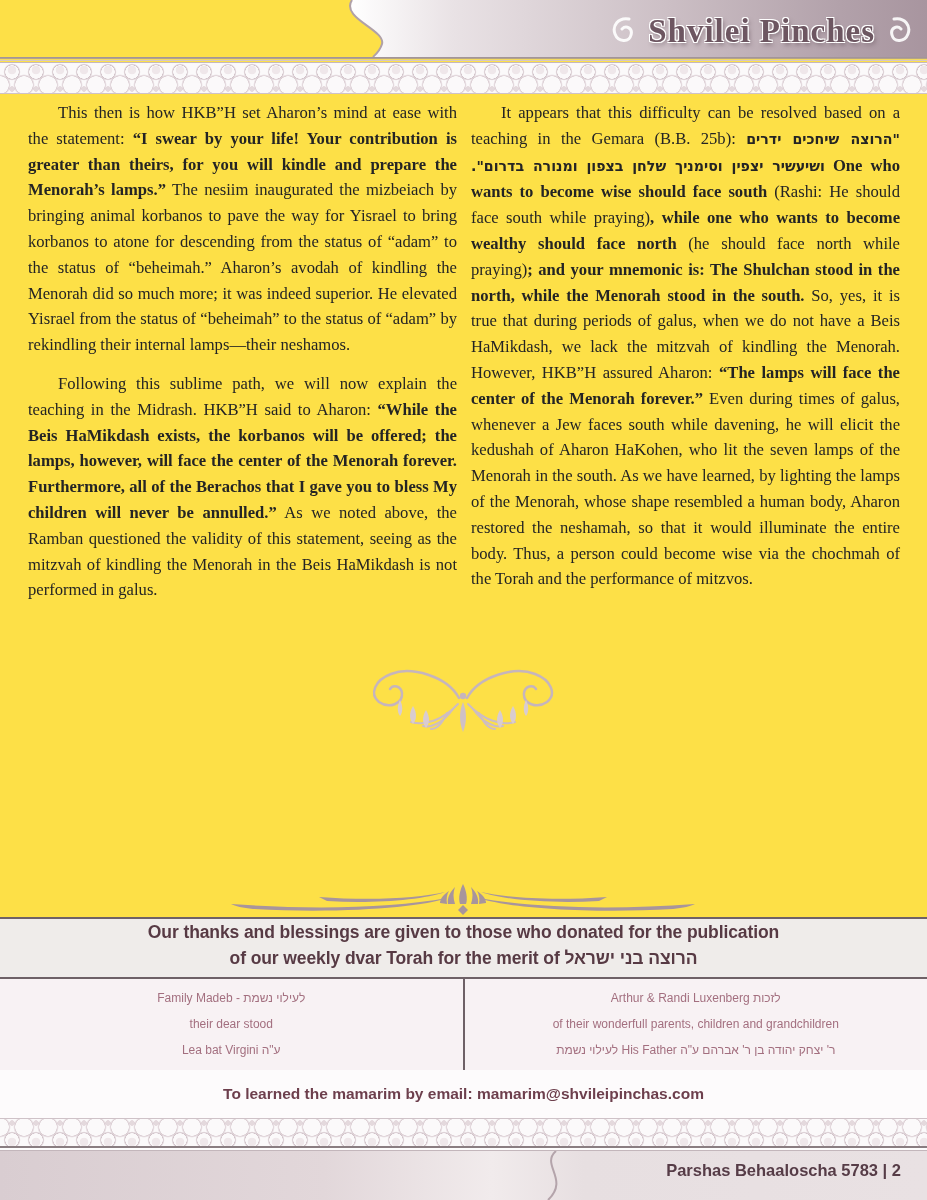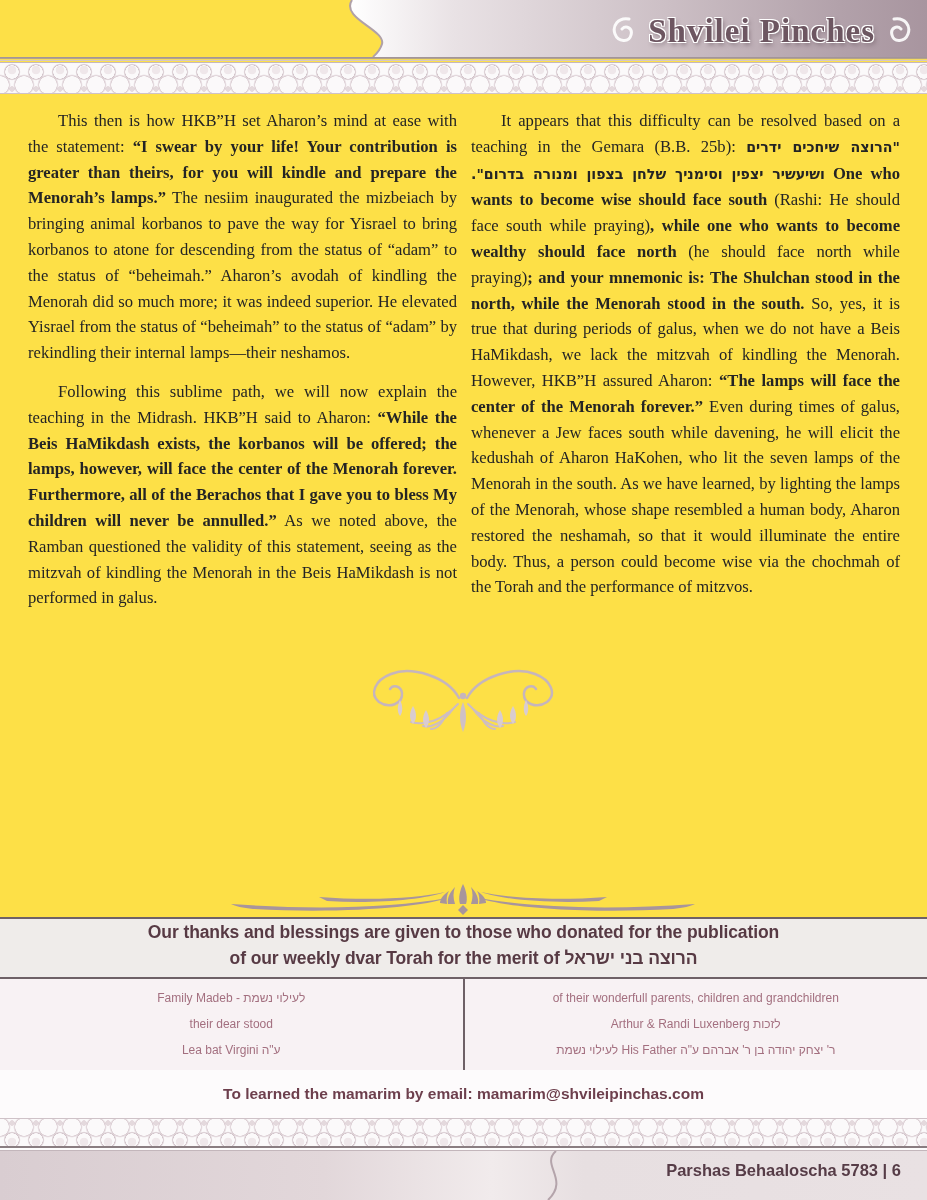--- a/index.html
+++ b/index.html
@@ -20,21 +20,21 @@
       radial-gradient(circle at 0px 22px, transparent 8.5px, #d8cad0 9px, transparent 10.8px),
       radial-gradient(circle at 24px 22px, transparent 8.5px, #d8cad0 9px, transparent 10.8px),
       radial-gradient(circle at 12px 26px, #e4d9dd 2.5px, transparent 3px);
     background-size:24px 30px;}
   .lace-top{top:62px;}
   .lace-bottom{top:1118px;transform:scaleY(-1);}
   
   .cols{position:absolute;top:100px;left:28px;width:872px;display:flex;gap:14px;}
   .col{width:429px;font-family:"Liberation Serif",serif;font-size:16.6px;line-height:25.8px;
        color:#242424;text-align:justify;}
-  .col p{margin:8px 0 13px 0;text-indent:30px;}
+  .col p{margin:0 0 13px 0;text-indent:30px;}
   .b{font-weight:bold;}
   .he{font-family:"DejaVu Sans",sans-serif;font-size:14.2px;font-weight:bold;}
   
   .center-flourish{position:absolute;top:662px;left:353px;}
   .divider-ornament{position:absolute;top:883px;left:223px;}
   
   .thanks-band{position:absolute;top:917px;left:0;width:927px;height:58px;background:#efecea;
       border-top:2px solid #6e6166;display:flex;flex-direction:column;justify-content:flex-start;align-items:center;}
   .thanks-line{font-size:17.5px;font-weight:bold;color:#573a44;line-height:26px;letter-spacing:-0.1px;}
   
@@ -134,33 +134,33 @@
     <div class="thanks-line">of our weekly dvar Torah for the merit of הרוצה בני ישראל</div>
   </div>
 
   <div class="donor-row">
     <div class="donor-cell">
       <div class="donor-line">Family Madeb - לעילוי נשמת</div>
       <div class="donor-line">their dear stood</div>
       <div class="donor-line">Lea bat Virgini ע"ה</div>
     </div>
     <div class="donor-cell">
+      <div class="donor-line">Arthur &amp; Randi Luxenberg  לזכות</div>
       <div class="donor-line">of their wonderfull parents, children and grandchildren</div>
-      <div class="donor-line">Arthur &amp; Randi Luxenberg  לזכות</div>
       <div class="donor-line">לעילוי נשמת His Father ר' יצחק יהודה בן ר' אברהם ע"ה</div>
     </div>
   </div>
 
   <div class="email-row">
     <span class="email-text">To learned the mamarim by email: mamarim@shvileipinchas.com</span>
   </div>
 
   <div class="lace lace-bottom"></div>
   <div class="bottom-lines"></div>
 
   <div class="bottom-band">
     <svg width="927" height="49">
       <path d="M556,0 C540,14 570,28 548,49" fill="none" stroke="#b4a4ab" stroke-width="2"></path>
     </svg>
-    <div class="footer-info">Parshas Behaaloscha 5783 | 6</div>
+    <div class="footer-info">Parshas Behaaloscha 5783 | 2</div>
   </div>
 
 </div>
 
 </body></html>

